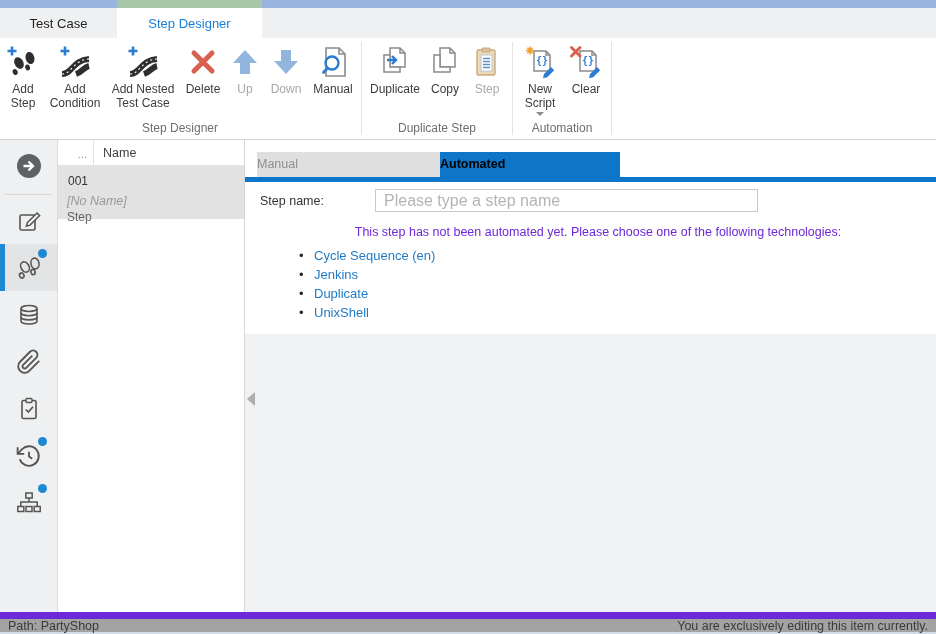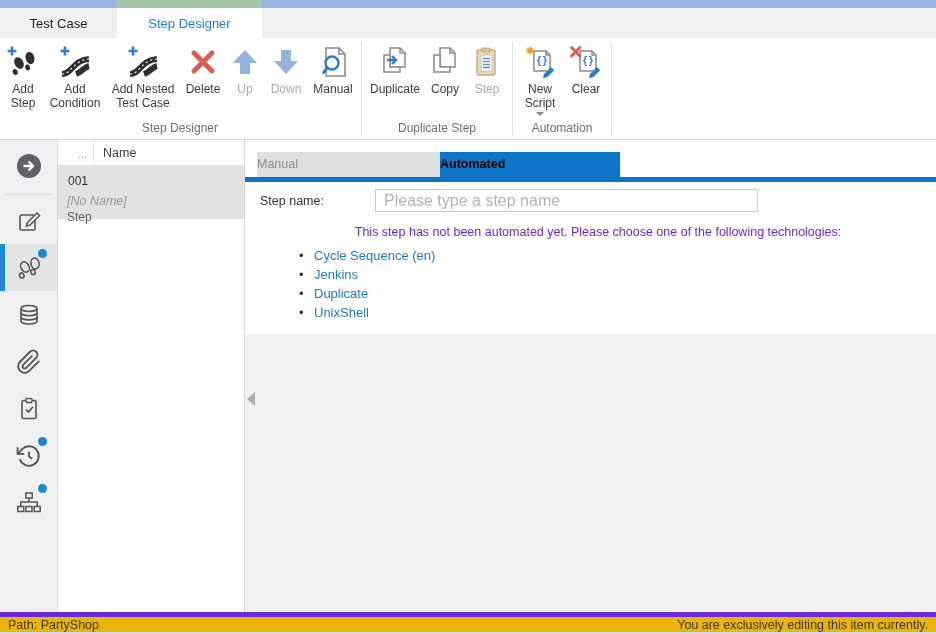--- a/index.html
+++ b/index.html
@@ -72,21 +72,21 @@
   .auto-msg { margin-top:13px; padding-left:15px; font-size:12.5px; color:#6d28d9;text-align:center; }
   .tech-list { list-style:none; margin-top:9px; padding-left:42px; }
   .tech-list li { margin:4px 12px; font-size:13px; position:relative; padding-left:15px; }
   .tech-list li::before { content:"•"; position:absolute; left:0; top:0; color:#2a2a2a; font-size:13px; }
   .tech-link { color:#1e7ac6; text-decoration:none; cursor:pointer; }
   .panel-fill { flex:1; position:relative; }
   .collapse-handle { position:absolute; left:2px; top:58px; cursor:pointer; }
 
   
   .status-bar { position:absolute; left:0; top:612px; width:936px; height:22px;
-                background:#eab308; border-top:5px solid #6d28d9; border-bottom:2px solid #d3dce6;
+                background:#a3a3a3; border-top:7px solid #6d28d9; border-bottom:2px solid #d3dce6;
                 display:flex; align-items:center; justify-content:space-between; padding:0 8px; }
   .status-left, .status-right { font-size:12.5px; color:#3a3a3a; }
 </style>
 </head>
 <body>
 
 <div class="window">
 
   <div class="top-strip">
     <div class="green-seg"></div>

